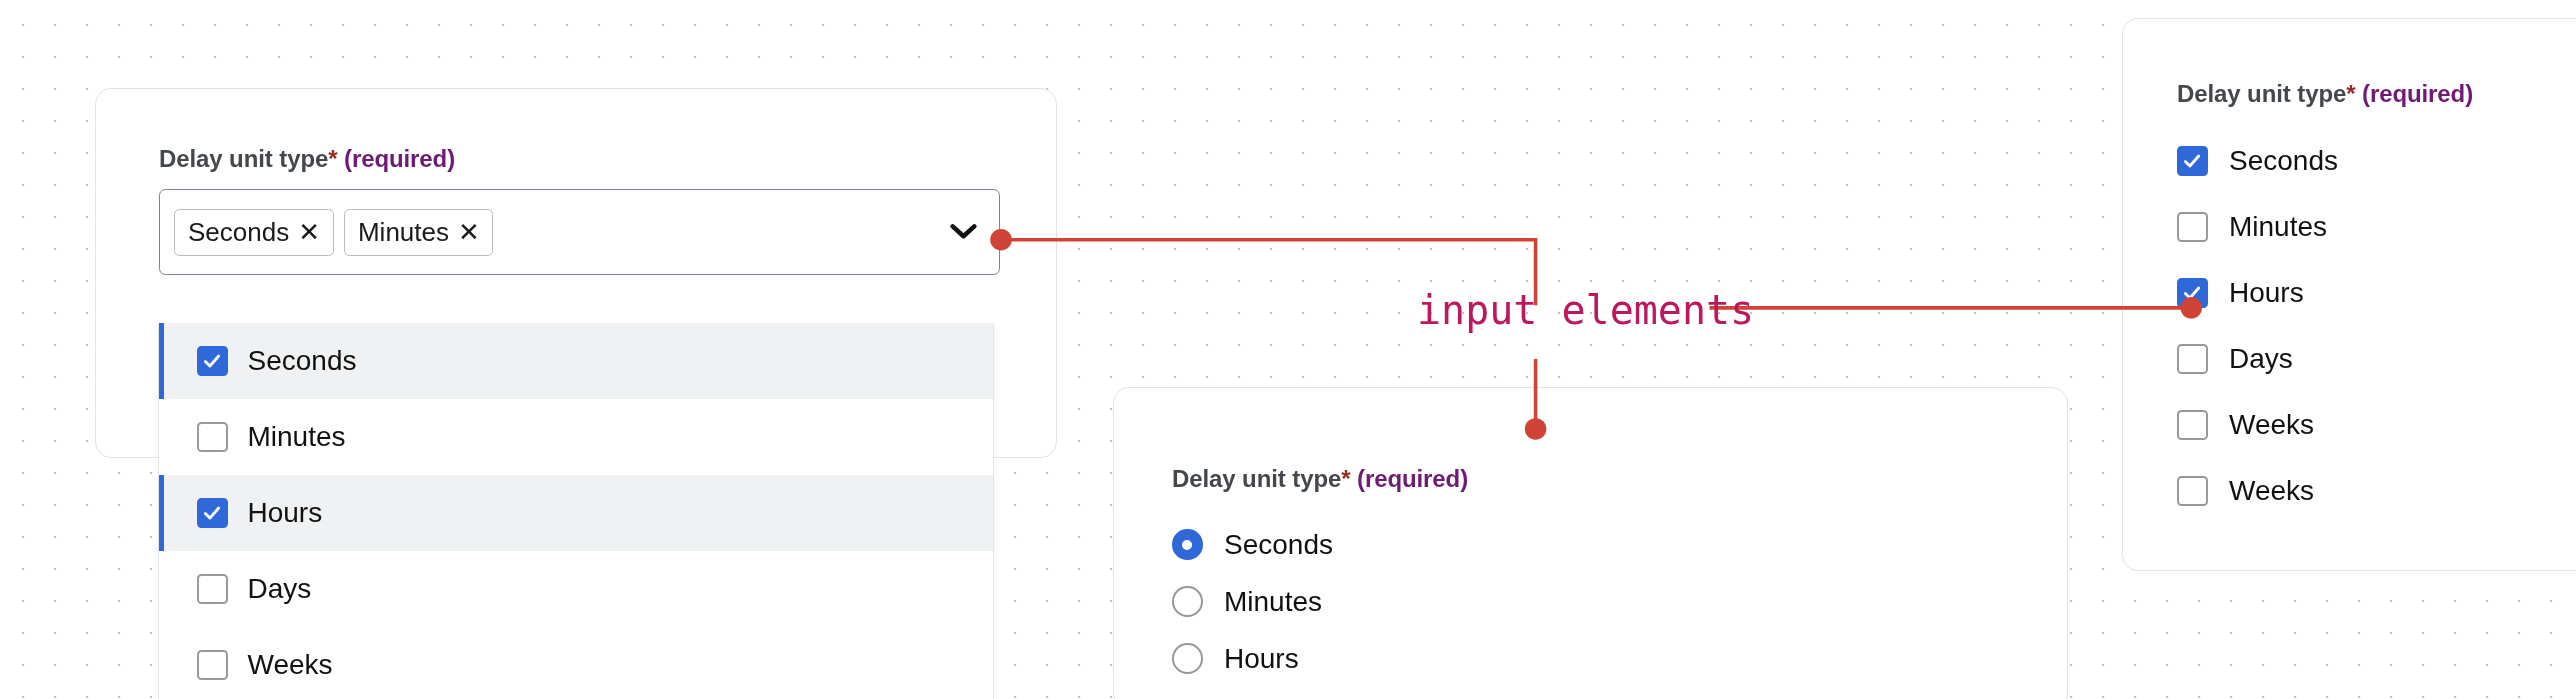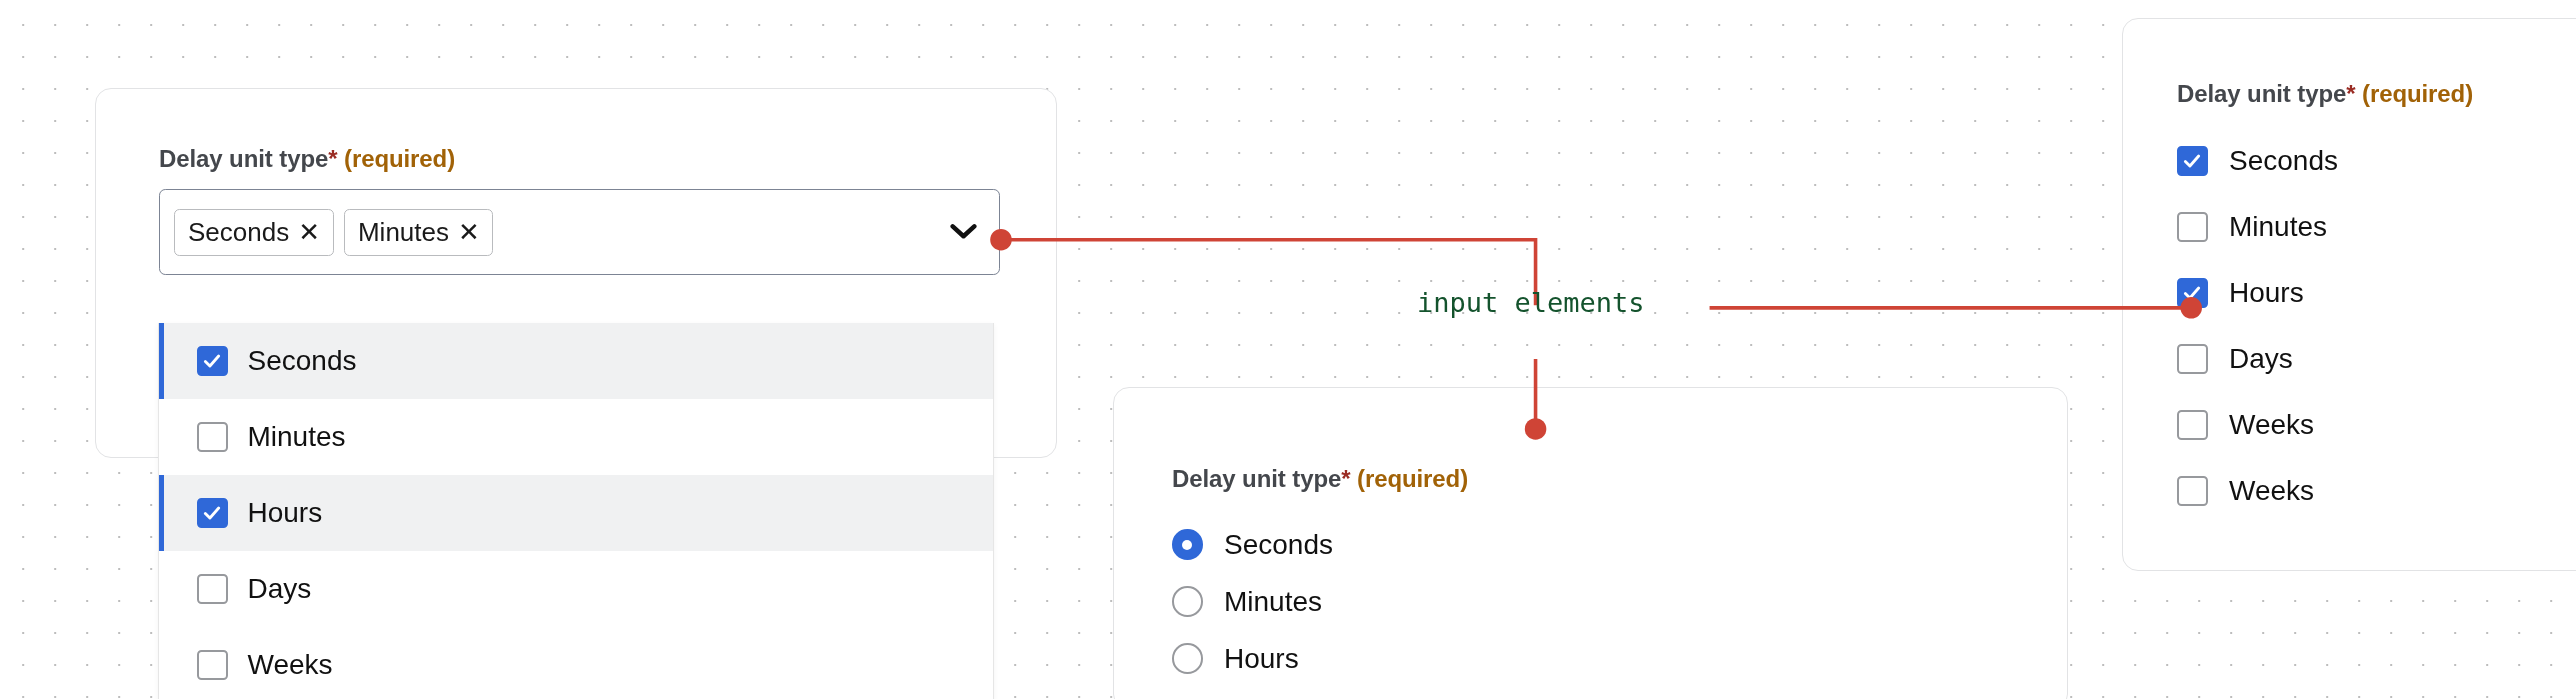--- a/index.html
+++ b/index.html
@@ -33,21 +33,21 @@
     font-weight: bold;
     color: #44474c;
     letter-spacing: -0.1px;
     white-space: nowrap;
   }
   .field-label .req-star {
     color: #9a2c24;
     font-weight: bold;
   }
   .field-label .req-word {
-    color: #a16207;
+    color: #701a75;
     font-weight: bold;
   }
 
   
   #card-multiselect {
     left: 95px;
     top: 88px;
     width: 962px;
     height: 370px;
     overflow: visible;
@@ -246,22 +246,22 @@
     width: 2576px;
     height: 700px;
     pointer-events: none;
     z-index: 20;
   }
   #annotation-text {
     position: absolute;
     left: 1417px;
     top: 287px;
     font-family: "DejaVu Sans Mono", "Liberation Mono", monospace;
-    font-size: 27px;
-    color: #14532d;
+    font-size: 40px;
+    color: #be185d;
     white-space: nowrap;
     letter-spacing: 0px;
   }
 </style>
 </head>
 <body>
 
 <div class="card" id="card-multiselect">
 
   <div class="field-label" id="ms-label">

